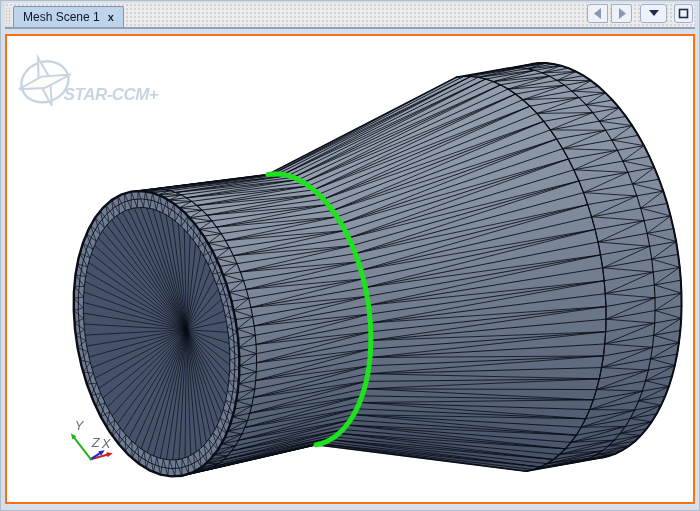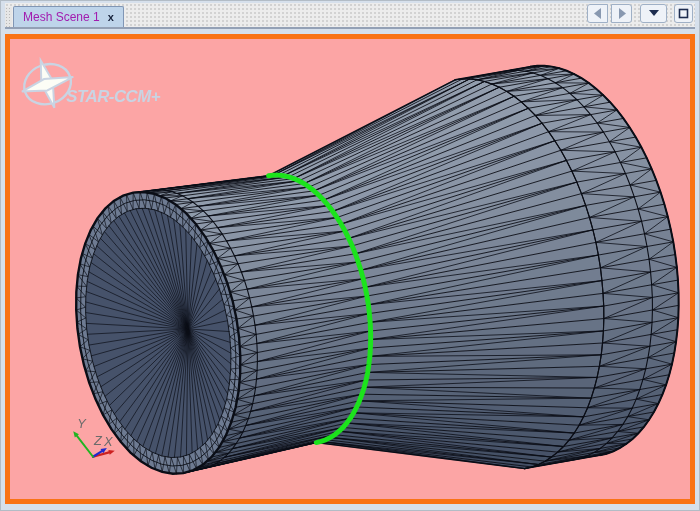--- a/index.html
+++ b/index.html
@@ -18,36 +18,36 @@
   .drag-strip{
     width:7px;height:20px;margin:0 1px 0 0;align-self:flex-end;
     background-image:radial-gradient(#b9b9b9 1px, transparent 1px);
     background-size:3px 3px;background-color:#e6e6e6;
   }
   .tab{
     height:21px;box-sizing:border-box;display:flex;align-items:center;gap:8px;
     background:#bed4ea;border:1px solid #8096b5;border-bottom:none;
     border-radius:2px 2px 0 0;padding:0 9px;cursor:default;
   }
-  .tab-label{font-size:12px;color:#a21caf;white-space:nowrap;}
+  .tab-label{font-size:12px;color:#0f172a;white-space:nowrap;}
   .tab-close{font-size:11px;font-weight:bold;color:#16213a;line-height:1;cursor:pointer;}
   .tab-filler{flex:1;}
   .tab-controls{display:flex;align-items:center;gap:4px;align-self:center;margin-bottom:4px;padding-right:2px;}
   .tc-btn{
     height:19px;box-sizing:border-box;display:flex;align-items:center;justify-content:center;
     background:#eef2f8;border:1px solid #9fb0c6;border-radius:3px;padding:0;cursor:pointer;
   }
   .tc-btn.pair-left{width:21px;border-radius:3px 0 0 3px;}
   .tc-btn.pair-right{width:21px;border-radius:0 3px 3px 0;margin-left:-1px;}
   .tc-btn.dropdown{width:27px;margin-left:4px;}
   .tc-btn.maxi{width:19px;margin-left:3px;}
   .tabbar-gap{height:5px;}
   .viewport{
-    height:470px;box-sizing:border-box;background:#fca5a5;
-    border:5px solid #f97316;overflow:hidden;
+    height:470px;box-sizing:border-box;background:#ffffff;
+    border:2px solid #f97316;overflow:hidden;
   }
   .viewport svg{display:block;width:100%;height:100%;}
 </style>
 </head>
 <body>
 
 <div class="frame">
   <div class="tabbar">
     <div class="drag-strip"></div>
     <div class="tab">

